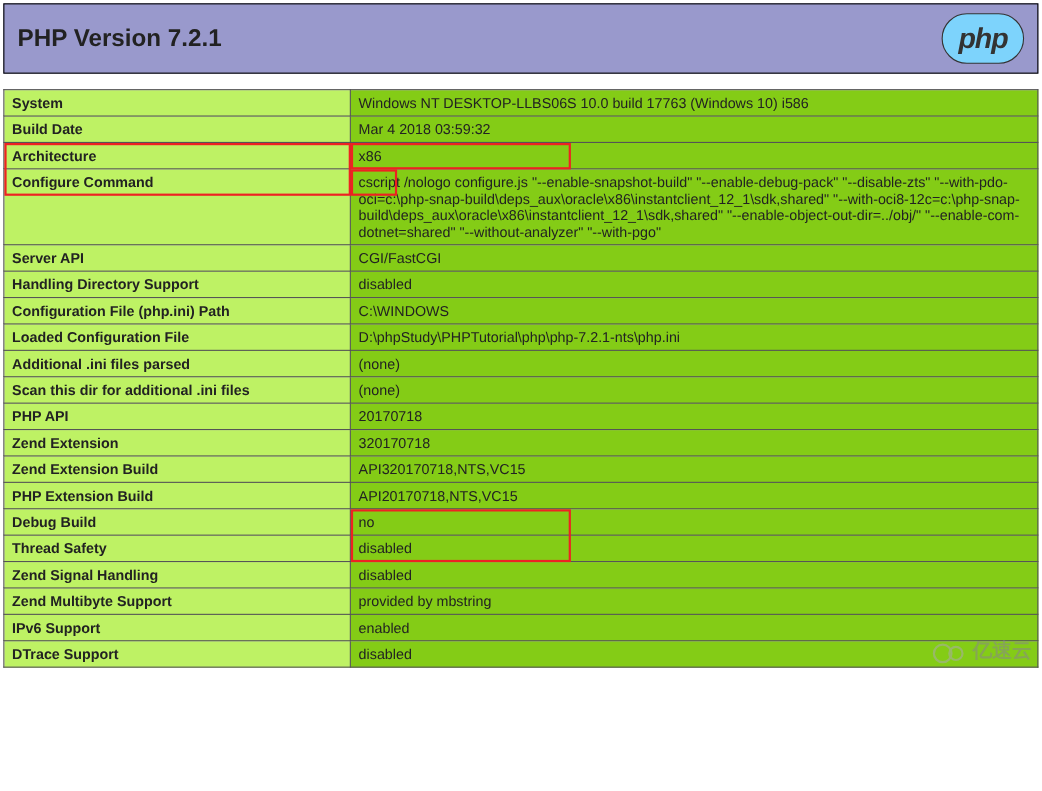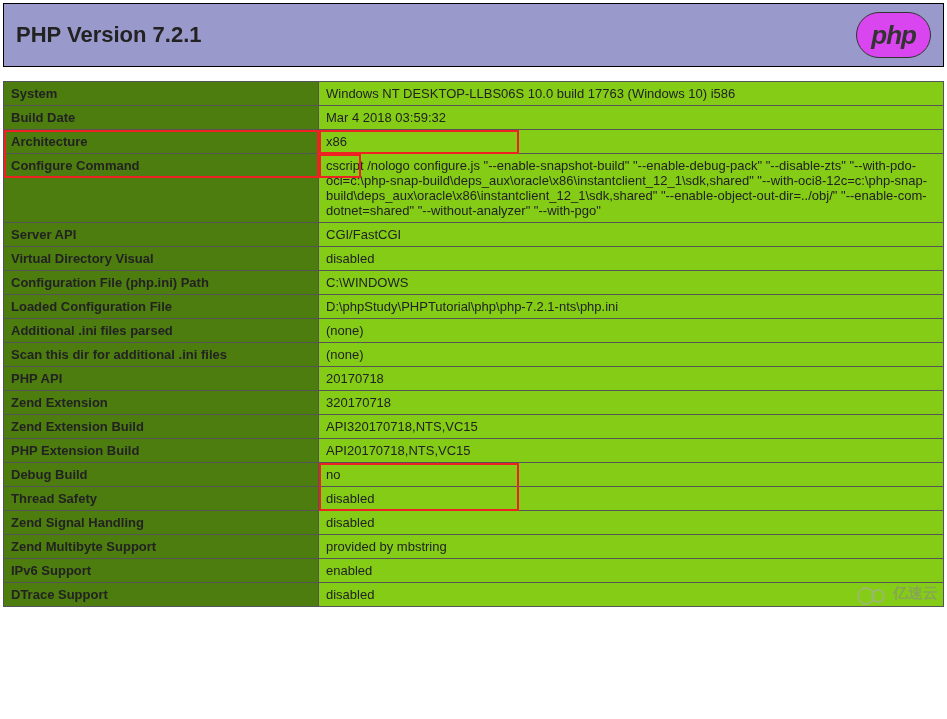--- a/index.html
+++ b/index.html
@@ -21,21 +21,21 @@
     justify-content: space-between;
     margin-bottom: 14px;
   }
   .header h1 {
     font-size: 22px;
     font-weight: bold;
     margin: 0;
     color: #222;
   }
   .php-logo {
-    background: #d946ef;
+    background: #7dd3fc;
     border: 1px solid #333;
     border-radius: 28px;
     padding: 4px 14px;
     font-weight: bold;
     font-size: 26px;
     font-style: italic;
     color: #333;
     font-family: Arial, sans-serif;
     letter-spacing: -1px;
     line-height: 1;
@@ -48,21 +48,21 @@
     border-collapse: collapse;
     margin-bottom: 8px;
   }
   table.info td {
     border: 1px solid #555;
     padding: 4px 7px;
     vertical-align: top;
     font-size: 13px;
   }
   td.e {
-    background: #4d7c0f;
+    background: #bef264;
     font-weight: bold;
     width: 315px;
   }
   td.v {
     background: #84cc16;
     word-break: break-word;
   }
   .hl-box {
     position: absolute;
     border: 2px solid #e22;
@@ -73,21 +73,21 @@
     position: relative;
   }
   .watermark {
     position: absolute;
     right: 6px;
     bottom: 4px;
     opacity: 0.55;
     display: flex;
     align-items: center;
     gap: 6px;
-    font-size: 15px;
+    font-size: 18px;
     color: #888;
     font-weight: bold;
     pointer-events: none;
     font-family: "Microsoft YaHei", sans-serif;
   }
   .watermark .wicon {
     width: 30px;
     height: 20px;
     position: relative;
   }
@@ -133,21 +133,21 @@
         </tr>
         <tr>
           <td class="e">Configure Command</td>
           <td class="v">cscript /nologo configure.js "--enable-snapshot-build" "--enable-debug-pack" "--disable-zts" "--with-pdo-oci=c:\php-snap-build\deps_aux\oracle\x86\instantclient_12_1\sdk,shared" "--with-oci8-12c=c:\php-snap-build\deps_aux\oracle\x86\instantclient_12_1\sdk,shared" "--enable-object-out-dir=../obj/" "--enable-com-dotnet=shared" "--without-analyzer" "--with-pgo"</td>
         </tr>
         <tr>
           <td class="e">Server API</td>
           <td class="v">CGI/FastCGI</td>
         </tr>
         <tr>
-          <td class="e">Virtual Directory Visual</td>
+          <td class="e">Handling Directory Support</td>
           <td class="v">disabled</td>
         </tr>
         <tr>
           <td class="e">Configuration File (php.ini) Path</td>
           <td class="v">C:\WINDOWS</td>
         </tr>
         <tr>
           <td class="e">Loaded Configuration File</td>
           <td class="v">D:\phpStudy\PHPTutorial\php\php-7.2.1-nts\php.ini</td>
         </tr>

